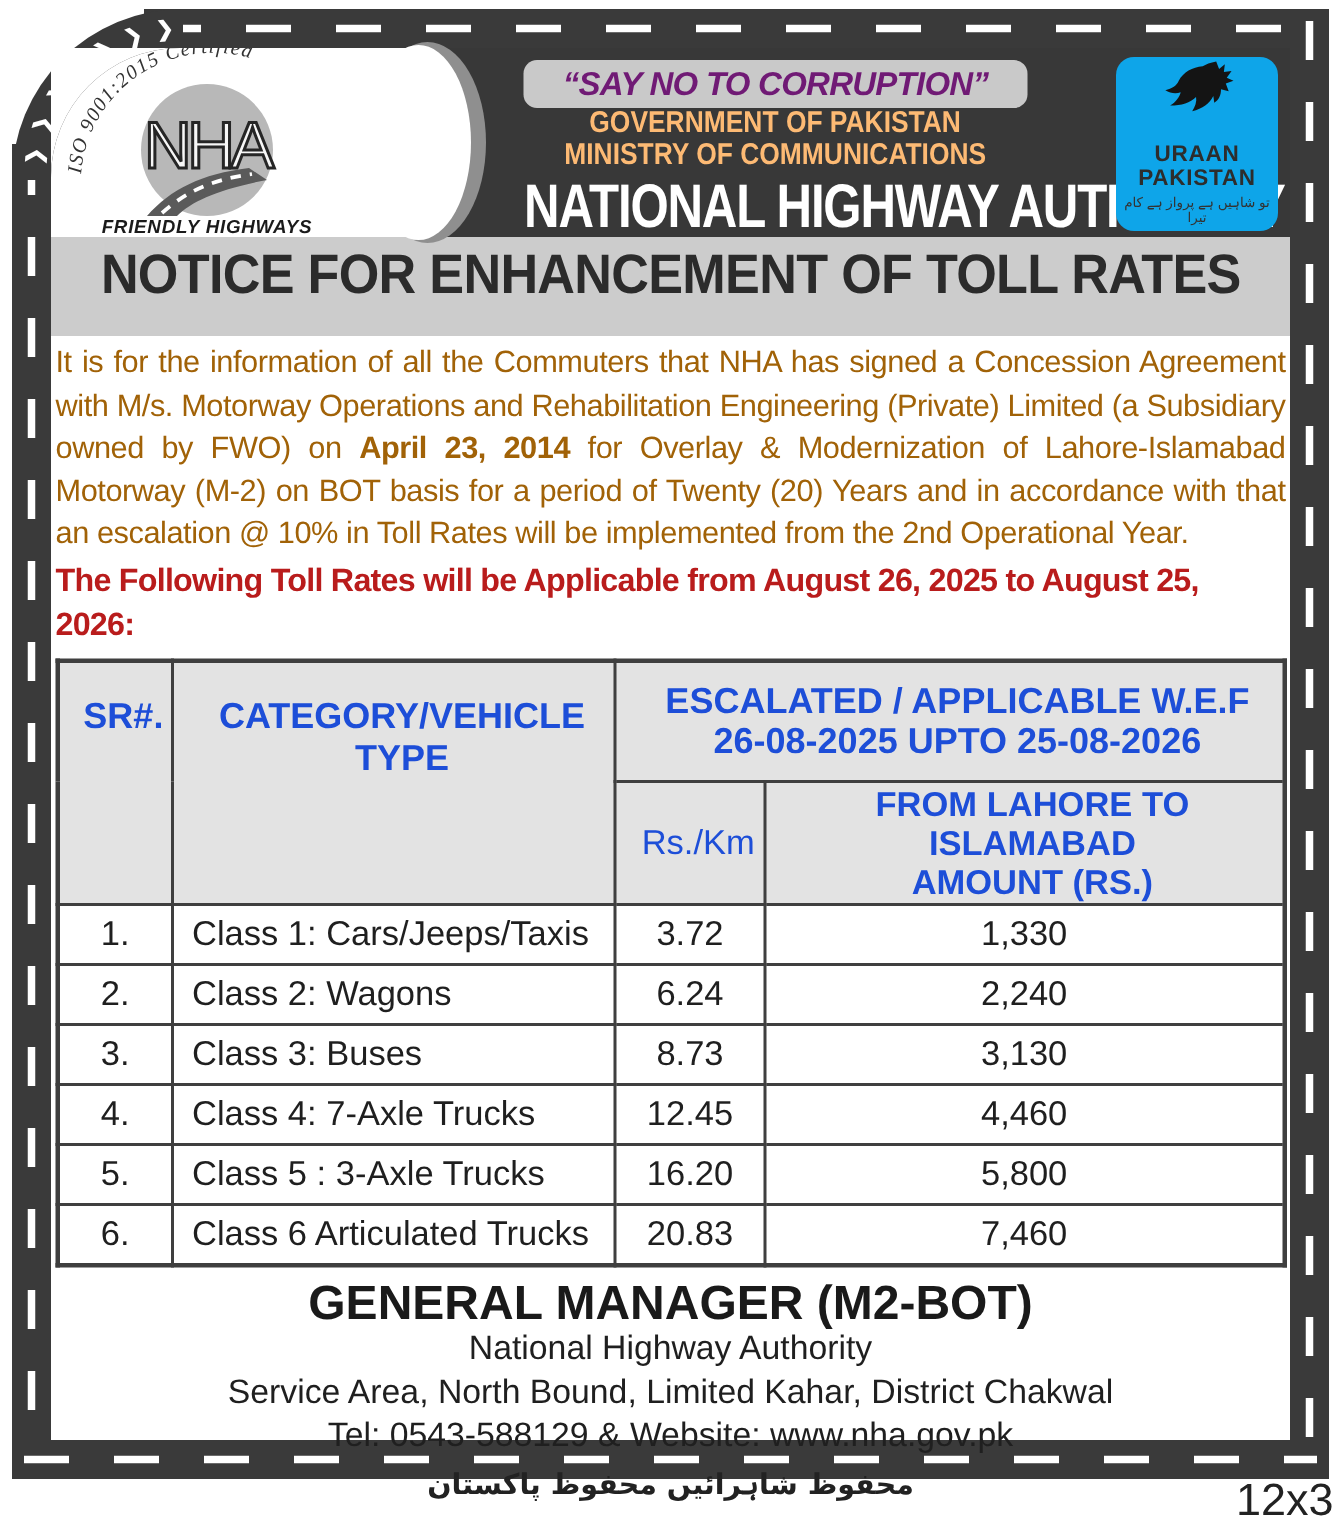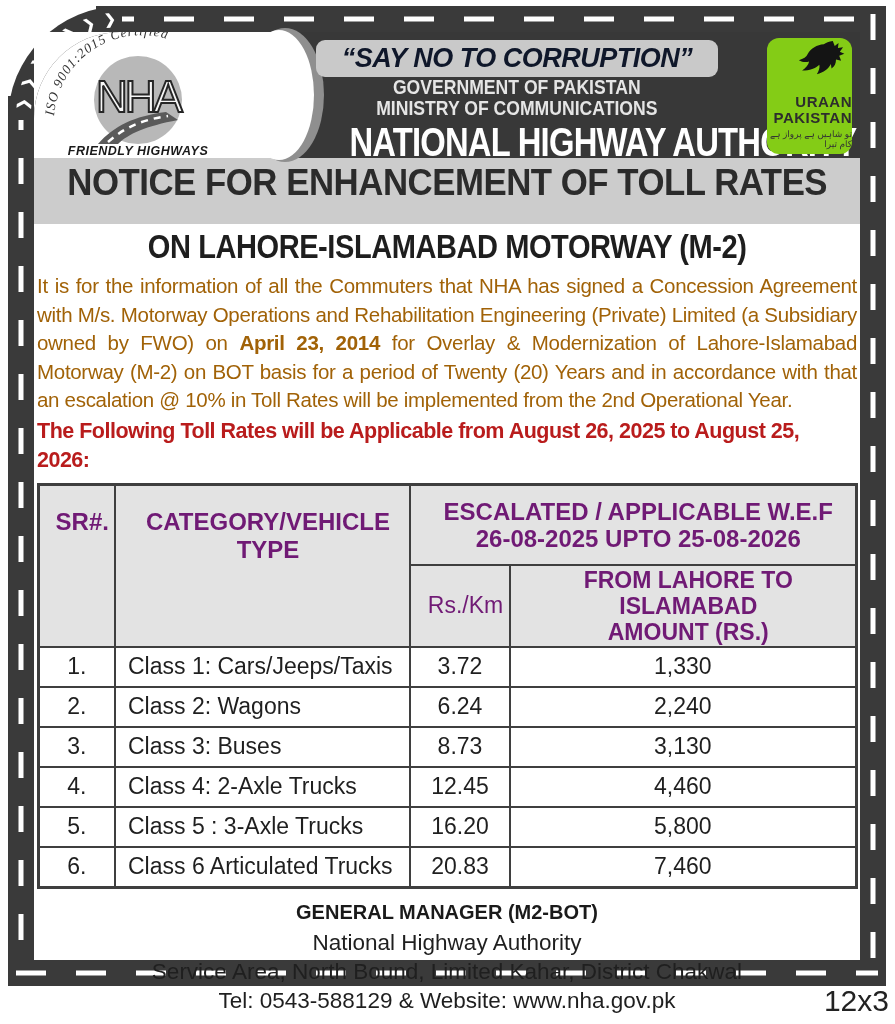--- a/index.html
+++ b/index.html
@@ -29,28 +29,28 @@
   .masthead{position:relative;height:126px;background:#383838;border-top-left-radius:86px;}
   .nha-panel{position:absolute;left:0;top:0;width:246px;height:126px;background:#fff;
       border-radius:86px 0 0 0;z-index:1;}
   .nha-panel::before{content:"";position:absolute;right:-44px;top:-4px;width:78px;height:134px;
       background:#8f8f8f;border-radius:50%;}
   .nha-panel::after{content:"";position:absolute;right:-34px;top:-2px;width:70px;height:130px;
       background:#fff;border-radius:50%;}
   .nha-panel svg{position:relative;z-index:2;}
   .mast-center{position:absolute;left:252px;right:112px;top:0;height:100%;text-align:center;z-index:2;}
   .slogan-box{display:inline-block;margin-top:8px;background:#c9c9c9;border-radius:9px;
-      padding:3px 26px;font-style:italic;font-weight:bold;font-size:27px;color:#0f172a;
+      padding:3px 26px;font-style:italic;font-weight:bold;font-size:22px;color:#701a75;
       white-space:nowrap;letter-spacing:-0.5px;}
-  .gov-line{color:#e5e5e5;font-weight:bold;font-size:20px;line-height:21px;}
+  .gov-line{color:#fdba74;font-weight:bold;font-size:20px;line-height:21px;}
   .gov-line span{display:inline-block;transform:scaleX(0.88);white-space:nowrap;}
   .authority{color:#fff;font-weight:bold;font-size:41px;line-height:44px;margin-top:1px;}
   .authority span{display:inline-block;transform:scaleX(0.80);white-space:nowrap;letter-spacing:-1px;}
-  .uraan-panel{position:absolute;right:8px;top:6px;width:85px;height:116px;background:#84cc16;
-      border-radius:12px;text-align:right;z-index:2;}
+  .uraan-panel{position:absolute;right:8px;top:6px;width:108px;height:116px;background:#0ea5e9;
+      border-radius:12px;text-align:center;z-index:2;}
   .uraan-word{font-size:15px;font-weight:bold;color:#2d2d2d;line-height:16px;letter-spacing:0.5px;}
   .uraan-urdu{font-size:9px;color:#333;margin-top:3px;font-family:Liberation Sans, sans-serif;}
 
   
   .notice-band{height:66px;line-height:50px;background:#cccccc;text-align:center;}
   .notice-band span{display:inline-block;transform:scaleX(0.94);white-space:nowrap;
       font-weight:bold;font-size:37px;color:#2b2b2b;letter-spacing:-0.5px;}
   .subtitle{height:44px;line-height:46px;text-align:center;margin:0;}
   .subtitle span{display:inline-block;transform:scaleX(0.88);white-space:nowrap;
       font-weight:bold;font-size:33px;color:#1e1e1e;letter-spacing:-0.5px;}
@@ -58,31 +58,31 @@
   
   .body-text{margin:4px 3px 0 3px;font-size:20.5px;line-height:28.5px;text-align:justify;
       letter-spacing:-0.3px;color:#a16207;}
   .applicability{margin:2px 3px 0 3px;font-size:21.5px;line-height:29px;font-weight:bold;
       letter-spacing:-0.5px;color:#b91c1c;}
 
   
   table.rates{border-collapse:collapse;width:818px;margin:8px auto 0 auto;
       border:3px solid #3f3f3f;table-layout:fixed;}
   table.rates th,table.rates td{border:2px solid #3f3f3f;}
-  table.rates thead th{background:#e3e3e3;font-weight:bold;color:#701a75;padding-left:12px;}
+  table.rates thead th{background:#e3e3e3;font-weight:bold;color:#1d4ed8;padding-left:12px;}
   .th-sr,.th-cat{vertical-align:top;padding-top:22px;font-size:24px;}
   .th-esc{height:76px;font-size:24px;line-height:27px;vertical-align:middle;}
   .th-rate{height:72px;font-size:23px;font-weight:normal !important;vertical-align:middle;margin-left:36px;}
   .th-amt{font-size:23px;line-height:26px;vertical-align:middle;}
   table.rates tbody td{height:36px;font-size:23px;color:#1f1f1f;text-align:center;}
   table.rates tbody td.cat{text-align:left;padding-left:12px;}
 
   
   .footer{text-align:center;margin-top:8px;}
-  .f-sign{font-weight:bold;font-size:20px;line-height:31px;color:#1a1a1a;}
+  .f-sign{font-weight:bold;font-size:32px;line-height:31px;color:#1a1a1a;}
   .f-line{font-size:22.5px;line-height:29px;color:#1f1f1f;}
   .f-urdu{font-size:19px;font-weight:bold;margin-top:7px;color:#222;
       font-family:"DejaVu Sans",sans-serif;}
 
   .ad-size{position:absolute;right:6px;top:984px;font-size:30px;color:#222;}
 </style>
 </head>
 <body>
 
 <div class="page">
@@ -132,23 +132,20 @@
         </svg>
         <div class="uraan-word">URAAN</div>
         <div class="uraan-word">PAKISTAN</div>
         <div class="uraan-urdu" dir="rtl">تو شاہیں ہے پرواز ہے کام تیرا</div>
       </div>
     </header>
 
     <div class="notice-band">
       <span>NOTICE FOR ENHANCEMENT OF TOLL RATES</span>
     </div>
-    <h2 class="subtitle">
-      <span>ON LAHORE-ISLAMABAD MOTORWAY (M-2)</span>
-    </h2>
 
     <p class="body-text"><span>It is for the information of all the Commuters that NHA has signed a Concession Agreement with M/s. Motorway Operations and Rehabilitation Engineering (Private) Limited (a Subsidiary owned by FWO) on </span><b>April 23, 2014</b><span> for Overlay &amp; Modernization of Lahore-Islamabad Motorway (M-2) on BOT basis for a period of Twenty (20) Years and in accordance with that an escalation @ 10% in Toll Rates will be implemented from the 2nd Operational Year.</span></p>
     <p class="applicability">The Following Toll Rates will be Applicable from August 26, 2025 to August 25, 2026:</p>
 
     <table class="rates">
       <colgroup>
         <col style="width:77px">
           <col style="width:295px">
           <col style="width:100px">
           <col style="width:346px">
@@ -184,21 +181,21 @@
           <td>2,240</td>
         </tr>
         <tr>
           <td>3.</td>
           <td class="cat">Class 3: Buses</td>
           <td>8.73</td>
           <td>3,130</td>
         </tr>
         <tr>
           <td>4.</td>
-          <td class="cat">Class 4: 2-Axle Trucks</td>
+          <td class="cat">Class 4: 7-Axle Trucks</td>
           <td>12.45</td>
           <td>4,460</td>
         </tr>
         <tr>
           <td>5.</td>
           <td class="cat">Class 5 : 3-Axle Trucks</td>
           <td>16.20</td>
           <td>5,800</td>
         </tr>
         <tr>

